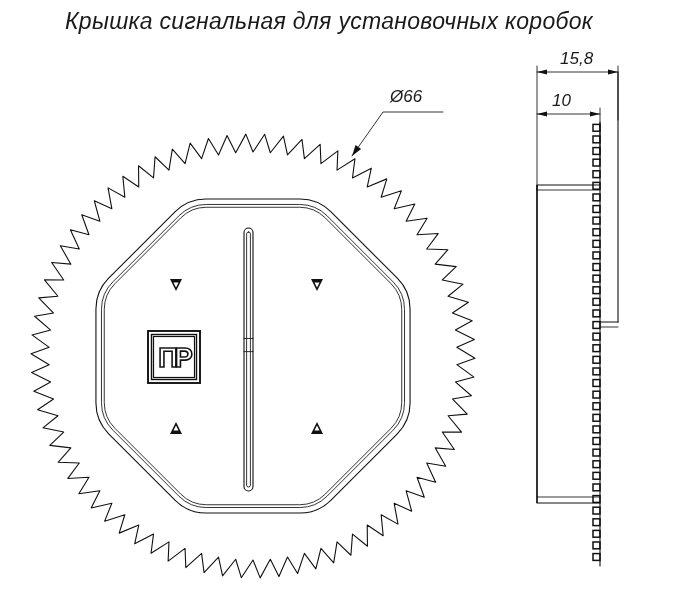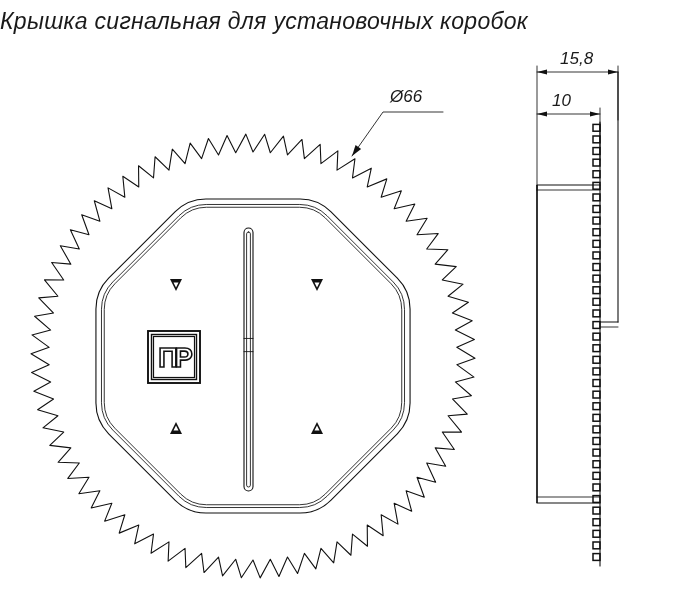--- a/index.html
+++ b/index.html
@@ -17,21 +17,21 @@
     position: relative;
     width: 700px;
     height: 599px;
     background: #ffffff;
   }
   #drawing-title {
     position: absolute;
     left: 0;
     top: 8px;
     width: 593px;
-    text-align: left;
+    text-align: right;
     font-family: "Liberation Sans", sans-serif;
     font-style: italic;
     font-size: 23px;
     font-weight: 400;
     letter-spacing: 0.3px;
     color: #1a1a1a;
     white-space: nowrap;
   }
   #cad-canvas {
     position: absolute;

